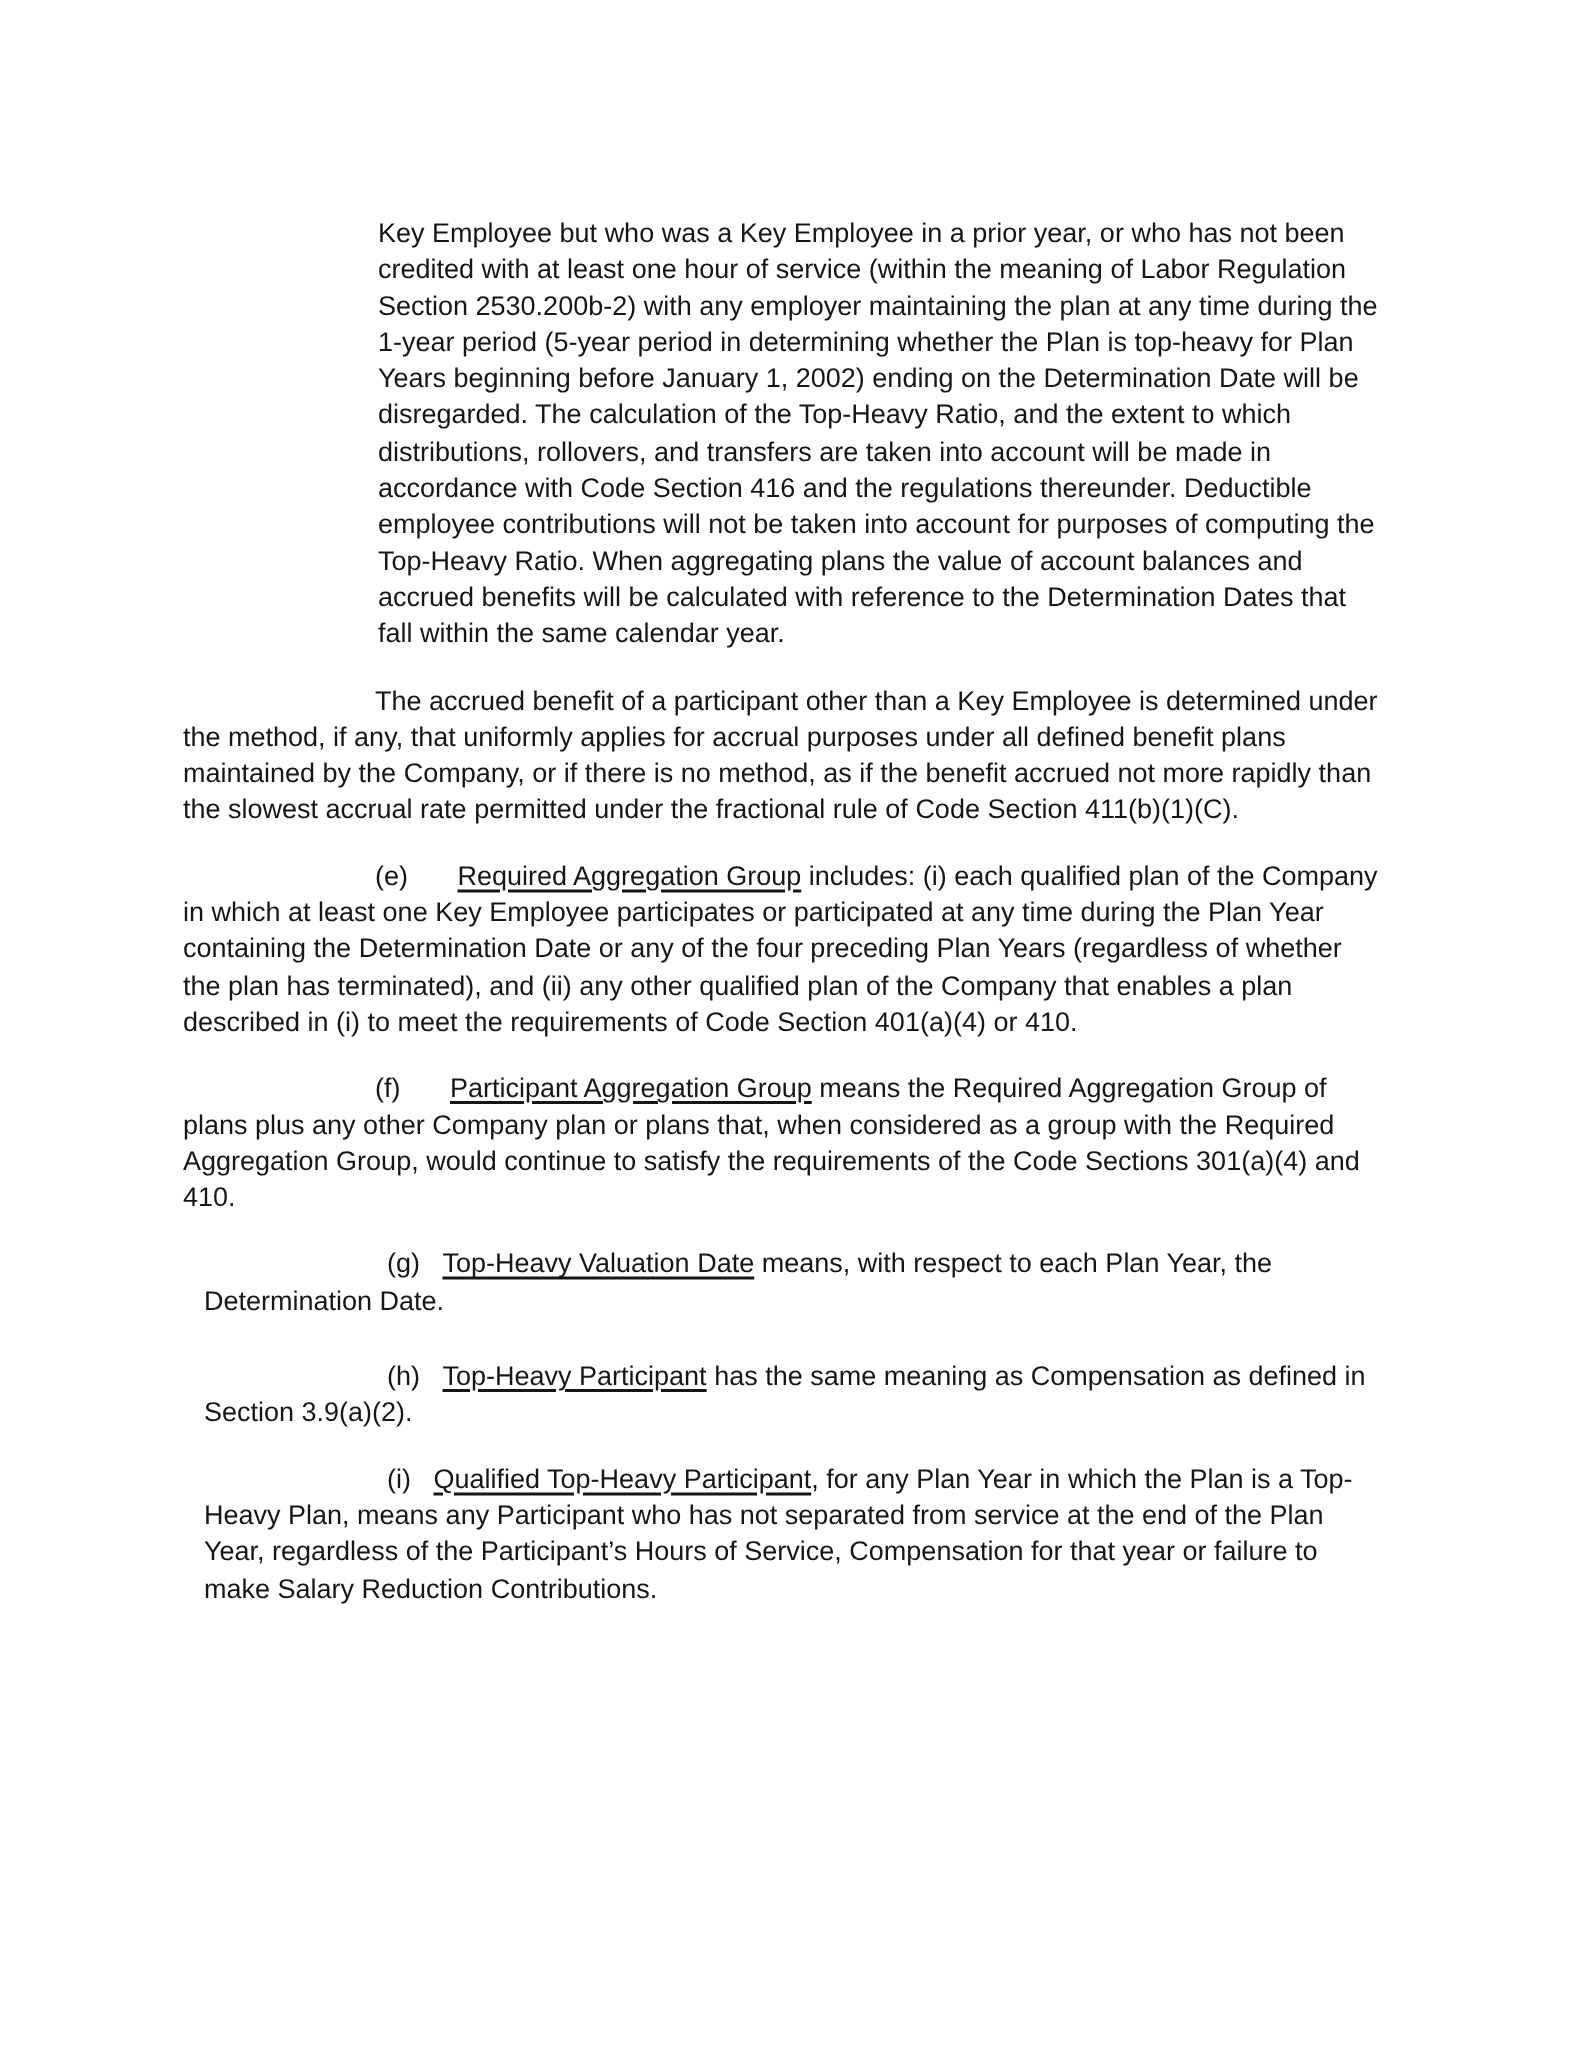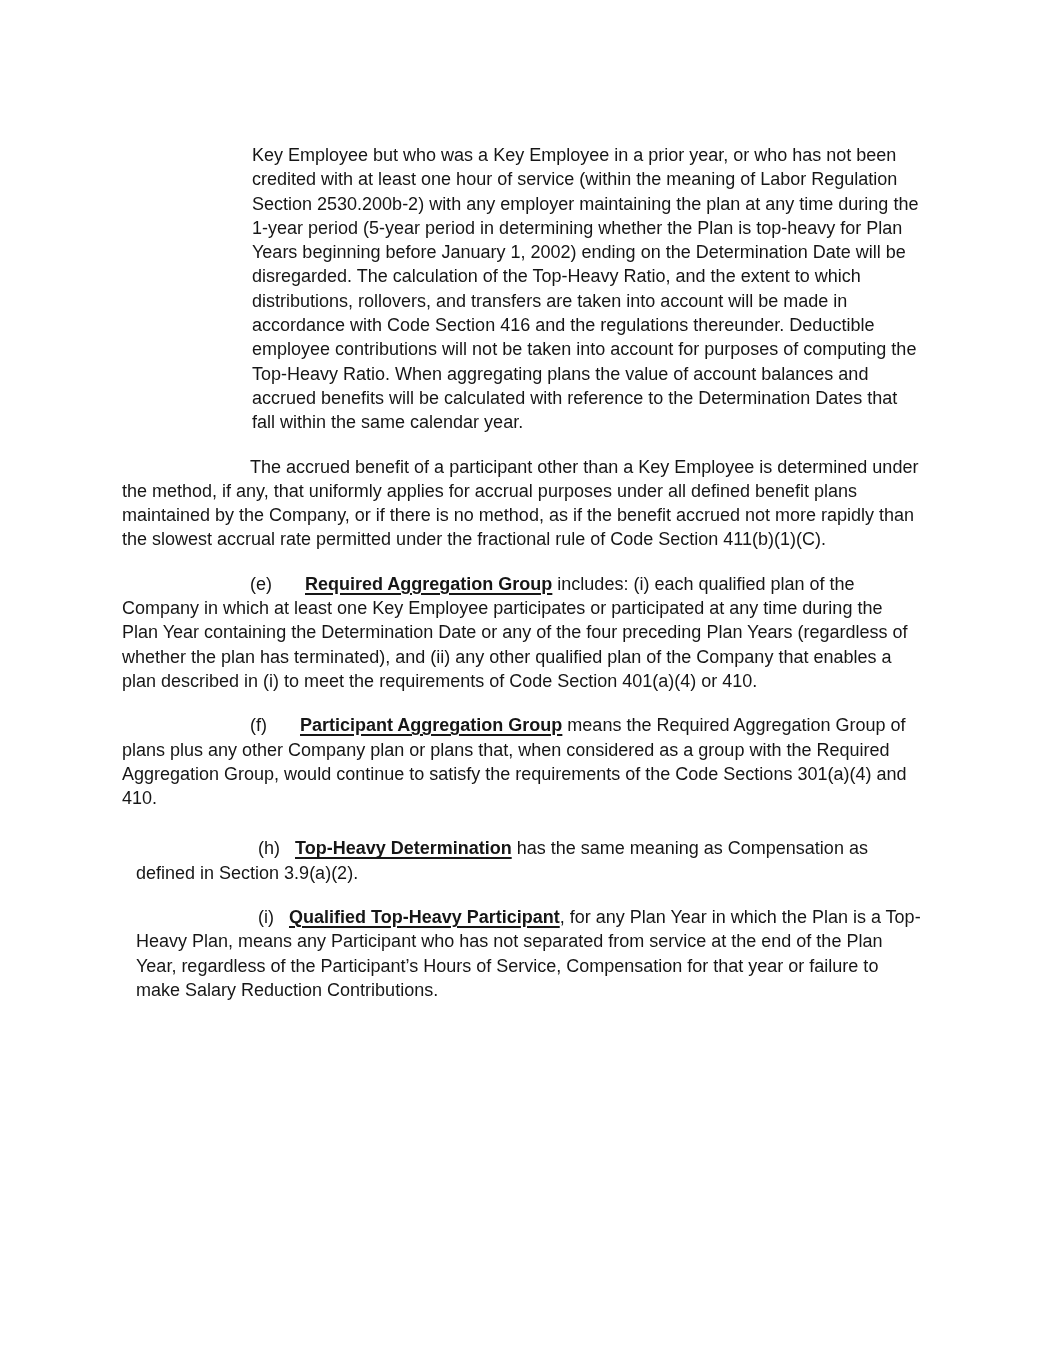--- a/index.html
+++ b/index.html
@@ -36,21 +36,20 @@
     width: 786px;
     text-indent: 122px;
   }
   .mt-lg { margin-top: 26px; }
   .label-wide { margin-right: 33px; }
   .label-narrow { margin-right: 15px; }
   .term {
     text-decoration: underline;
     text-decoration-thickness: 1.5px;
     text-underline-offset: 3px;
-    font-weight: bold;
   }
   .footer {
     position: absolute;
     top: 1272px;
     left: 0;
     width: 100%;
     text-align: center;
     color: #000000;
   }
   p { -webkit-font-smoothing: antialiased; }
@@ -62,21 +61,22 @@
   <div class="content">
 
     <p class="bq">Key Employee but who was a Key Employee in a prior year, or who has not been credited with at least one hour of service (within the meaning of Labor Regulation Section 2530.200b-2) with any employer maintaining the plan at any time during the 1-year period (5-year period in determining whether the Plan is top-heavy for Plan Years beginning before January 1, 2002) ending on the Determination Date will be disregarded.  The calculation of the Top-Heavy Ratio, and the extent to which distributions, rollovers, and transfers are taken into account will be made in accordance with Code Section 416 and the regulations thereunder.  Deductible employee contributions will not be taken into account for purposes of computing the Top-Heavy Ratio.  When aggregating plans the value of account balances and accrued benefits will be calculated with reference to the Determination Dates that fall within the same calendar year.</p>
 
     <p class="para">The accrued benefit of a participant other than a Key Employee is determined under the method, if any, that uniformly applies for accrual purposes under all defined benefit plans maintained by the Company, or if there is no method, as if the benefit accrued not more rapidly than the slowest accrual rate permitted under the fractional rule of Code Section 411(b)(1)(C).</p>
 
     <p class="para"><span class="label-wide">(e)</span><span class="term">Required Aggregation Group</span><span> includes: (i) each qualified plan of the Company in which at least one Key Employee participates or participated at any time during the Plan Year containing the Determination Date or any of the four preceding Plan Years (regardless of whether the plan has terminated), and (ii) any other qualified plan of the Company that enables a plan described in (i) to meet the requirements of Code Section 401(a)(4) or 410.</span></p>
 
     <p class="para"><span class="label-wide">(f)</span><span class="term">Participant Aggregation Group</span><span> means the Required Aggregation Group of plans plus any other Company plan or plans that, when considered as a group with the Required Aggregation Group, would continue to satisfy the requirements of the Code Sections 301(a)(4) and 410.</span></p>
 
+    <p class="para hang"><span class="label-narrow">(g)</span><span class="term">Top-Heavy Valuation Date</span><span> means, with respect to each Plan Year, the Determination Date.</span></p>
 
-    <p class="para hang mt-lg"><span class="label-narrow">(h)</span><span class="term">Top-Heavy Determination</span><span> has the same meaning as Compensation as defined in Section 3.9(a)(2).</span></p>
+    <p class="para hang mt-lg"><span class="label-narrow">(h)</span><span class="term">Top-Heavy Participant</span><span> has the same meaning as Compensation as defined in Section 3.9(a)(2).</span></p>
 
     <p class="para hang"><span class="label-narrow">(i)</span><span class="term">Qualified Top-Heavy Participant</span><span>, for any Plan Year in which the Plan is a Top-Heavy Plan, means any Participant who has not separated from service at the end of the Plan Year, regardless of the Participant’s Hours of Service, Compensation for that year or failure to make Salary Reduction Contributions.</span></p>
 
   </div>
 
   <div class="footer">- 78 -</div>
 </div>
 
 </body></html>

